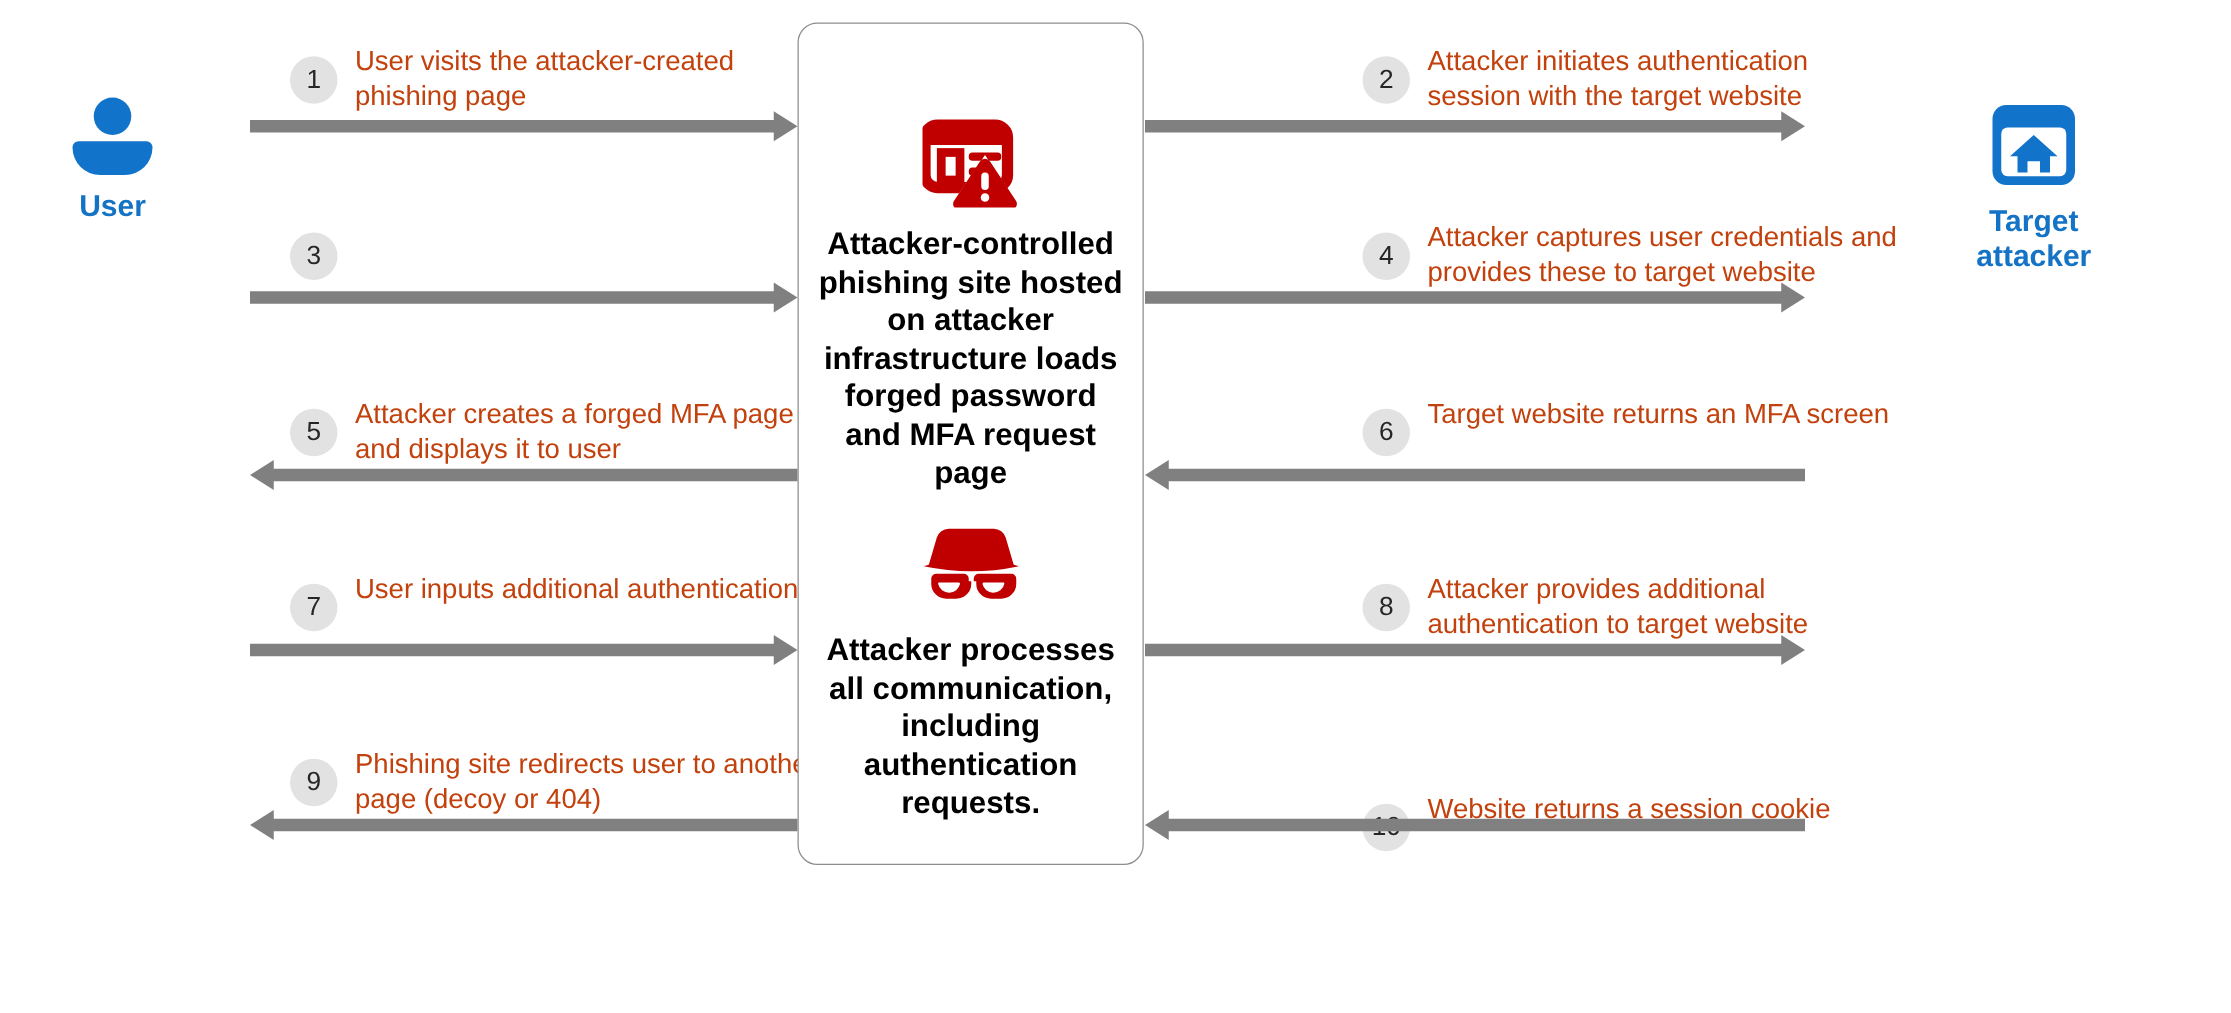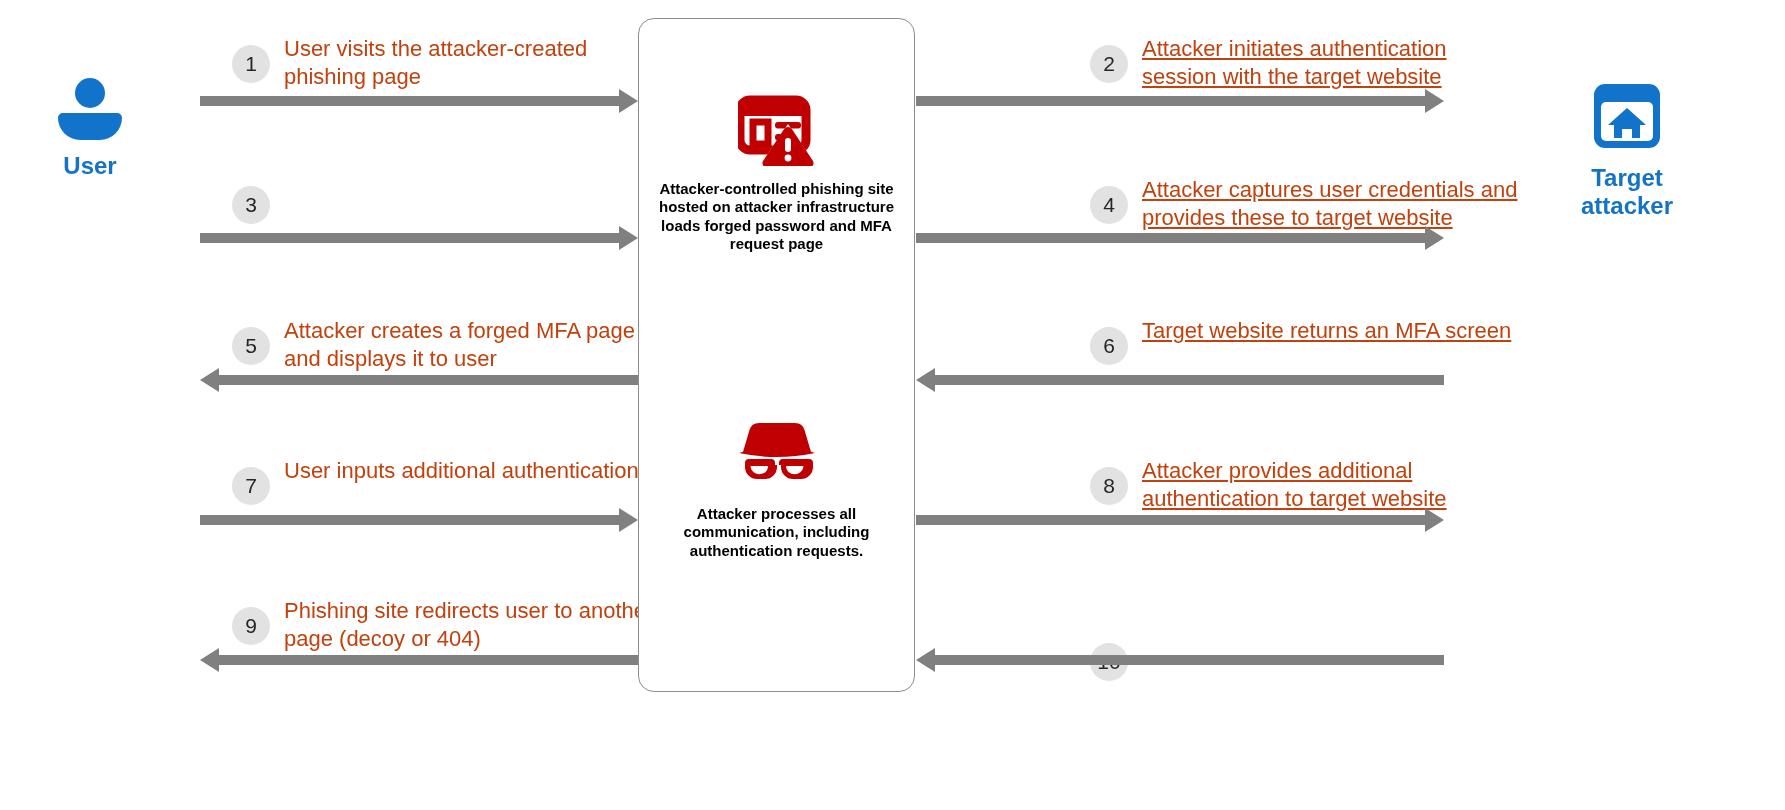--- a/index.html
+++ b/index.html
@@ -85,21 +85,21 @@
     width: 100%;
     text-align: center;
   }
   #panel-block-1 { top: 75px; }
   #panel-block-2 { top: 400px; }
   .panel-icon {
     height: 72px;
     margin-bottom: 14px;
   }
   .panel-text {
-    font-size: 15px;
+    font-size: 25px;
     font-weight: bold;
     color: #000000;
     line-height: 1.22;
     padding: 0 12px;
     box-sizing: border-box;
   }
 
   
   .step {
     position: absolute;
@@ -118,21 +118,21 @@
     line-height: 38px;
     text-align: center;
     margin-top: 10px;
   }
   .step-text {
     font-size: 22px;
     color: #c2410c;
     line-height: 1.28;
   }
   .step-left .step-text { width: 390px; }
-  .step-right .step-text { width: 380px; text-decoration: underline; }
+  .step-right .step-text { width: 380px; }
 
   
   .arrow {
     position: absolute;
     height: 10px;
     background: #808080;
     z-index: 1;
   }
   .arrow-head {
     position: absolute;
@@ -242,20 +242,21 @@
   <div class="step step-right" style="left:1090px; top:317px;">
     <div class="step-badge">6</div>
     <div class="step-text">Target website returns an MFA screen</div>
   </div>
   <div class="step step-right" style="left:1090px; top:457px;">
     <div class="step-badge">8</div>
     <div class="step-text">Attacker provides additional authentication to target website</div>
   </div>
   <div class="step step-right" style="left:1090px; top:597px;margin-top:36px;">
     <div class="step-badge">10</div>
+    <div class="step-text">Website returns a session cookie</div>
   </div>
 
   <div id="center-panel">
 
     <div class="panel-block" id="panel-block-1">
       <div class="panel-icon">
         <svg viewBox="0 0 78 72" width="78" height="72" aria-hidden="true">
           <path d="M12 6 h46 a10 10 0 0 1 10 10 v30 a10 10 0 0 1 -10 10 h-46 a10 10 0 0 1 -10 -10 v-30 a10 10 0 0 1 10 -10 z" fill="none" stroke="#c00000" stroke-width="9"></path>
           <rect x="2" y="6" width="66" height="16" fill="#c00000"></rect>
           <rect x="15" y="28" width="15" height="22" fill="none" stroke="#c00000" stroke-width="7"></rect>

